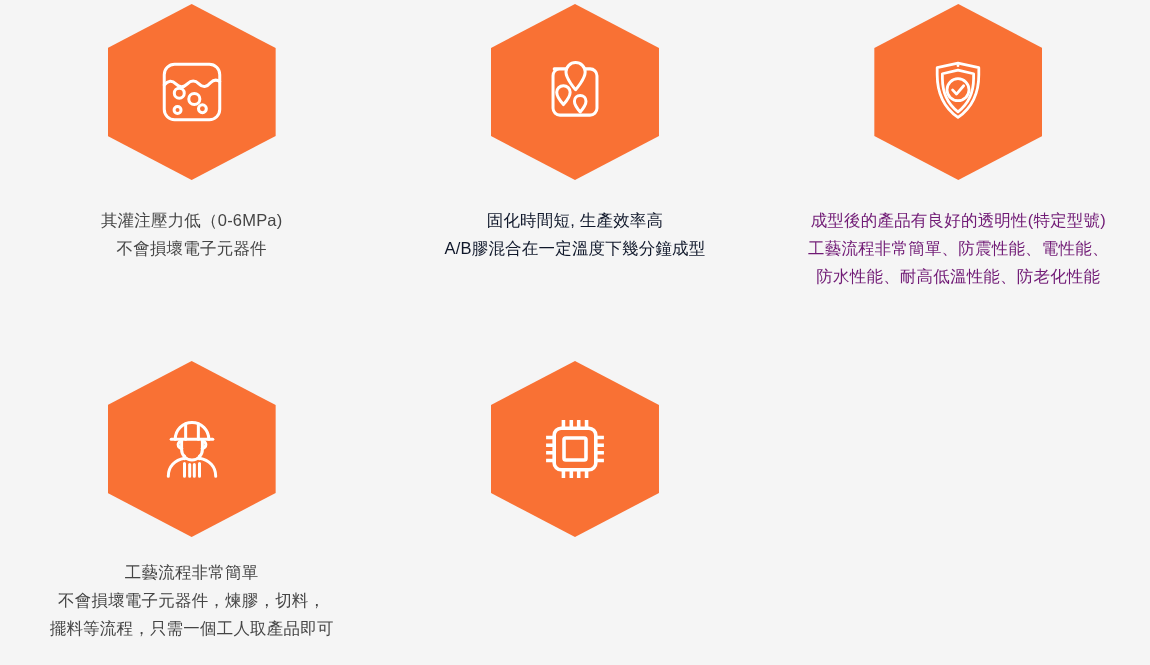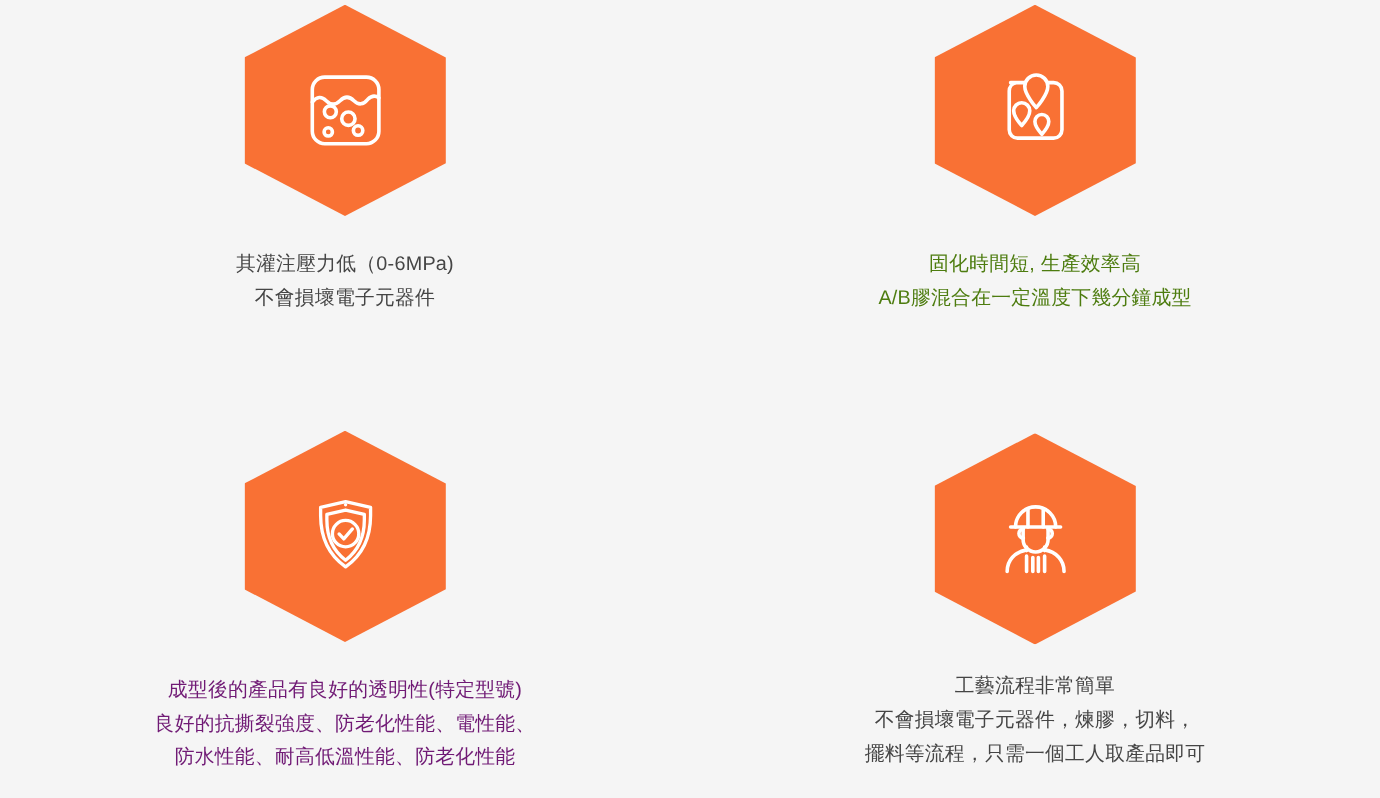--- a/index.html
+++ b/index.html
@@ -5,21 +5,21 @@
   * { margin:0; padding:0; box-sizing:border-box; }
   html, body {
     width:1150px; height:665px;
     background:#f5f5f5;
     font-family:"Liberation Sans", "DejaVu Sans", sans-serif;
     overflow:hidden;
   }
   .grid {
     width:1150px; height:652px;
     display:grid;
-    grid-template-columns:repeat(2, 1fr);
+    grid-template-columns:repeat(3, 1fr);
     grid-template-rows:355px 310px;
   }
   .cell {
     display:flex;
     flex-direction:column;
     align-items:center;
   }
   .hex-wrap { width:168px; height:176px; position:relative; }
   .hex {
     width:168px; height:176px;
@@ -75,21 +75,21 @@
         <span>
           <svg width="74" height="74" viewBox="0 0 64 64" fill="none" stroke="#fff" stroke-width="2.6" stroke-linecap="round" stroke-linejoin="round">
             <path d="M14 12h10.5M41 12h4a6 6 0 0 1 6 6v28a6 6 0 0 1-6 6H19a6 6 0 0 1-6-6V18a6 6 0 0 1 5-5.9"></path>
             <path d="M32.5 6.5c4.6 0 8.3 3.7 8.3 8.3 0 6-8.3 15.2-8.3 15.2s-8.3-9.2-8.3-15.2c0-4.6 3.7-8.3 8.3-8.3z"></path>
             <path d="M20.5 24.5c3.2 0 5.8 2.6 5.8 5.8 0 4.2-5.8 10.6-5.8 10.6s-5.8-6.4-5.8-10.6c0-3.2 2.6-5.8 5.8-5.8z" transform="translate(1.5,2)"></path>
             <path d="M36.5 35c2.8 0 5 2.2 5 5 0 3.6-5 9.2-5 9.2s-5-5.6-5-9.2c0-2.8 2.2-5 5-5z"></path>
           </svg>
         </span>
       </div>
     </div>
-    <div class="caption" style="color: #4d7c0f;">
+    <div class="caption" style="color: #0f172a;">
       <span class="line">固化時間短, 生產效率高</span>
       <span class="line">A/B膠混合在一定溫度下幾分鐘成型</span>
     </div>
   </div>
 
   <div class="cell row1">
     <div class="hex-wrap">
       <div class="hex" style="--accent: #f97134;">
         <span>
           <svg width="74" height="74" viewBox="0 0 64 64" fill="none" stroke="#fff" stroke-width="2.4" stroke-linecap="round" stroke-linejoin="round">
@@ -97,21 +97,21 @@
             <path d="M32 13 L45.5 16.2 v4 c0 14-6.4 23.6-13.5 29 C24.9 43.8 18.5 34.2 18.5 20.2 v-4 z"></path>
             <circle cx="32" cy="30" r="9.5"></circle>
             <path d="M27.3 30.2 l3.4 3.6 6.2 -7.2"></path>
             <path d="M32 9.2 v0.01"></path>
           </svg>
         </span>
       </div>
     </div>
     <div class="caption" style="color: #701a75;">
       <span class="line">成型後的產品有良好的透明性(特定型號)</span>
-      <span class="line">良好的抗撕裂強度、防老化性能、電性能、</span>
+      <span class="line">工藝流程非常簡單、防震性能、電性能、</span>
       <span class="line">防水性能、耐高低溫性能、防老化性能</span>
     </div>
   </div>
 
   <div class="cell row2">
     <div class="hex-wrap">
       <div class="hex" style="--accent: #f97134;">
         <span>
           <svg width="74" height="74" viewBox="0 0 64 64" fill="none" stroke="#fff" stroke-width="2.6" stroke-linecap="round" stroke-linejoin="round">
             <path d="M17.5 23.5 c0-8 6.5-14.5 14.5-14.5 s14.5 6.5 14.5 14.5"></path>

